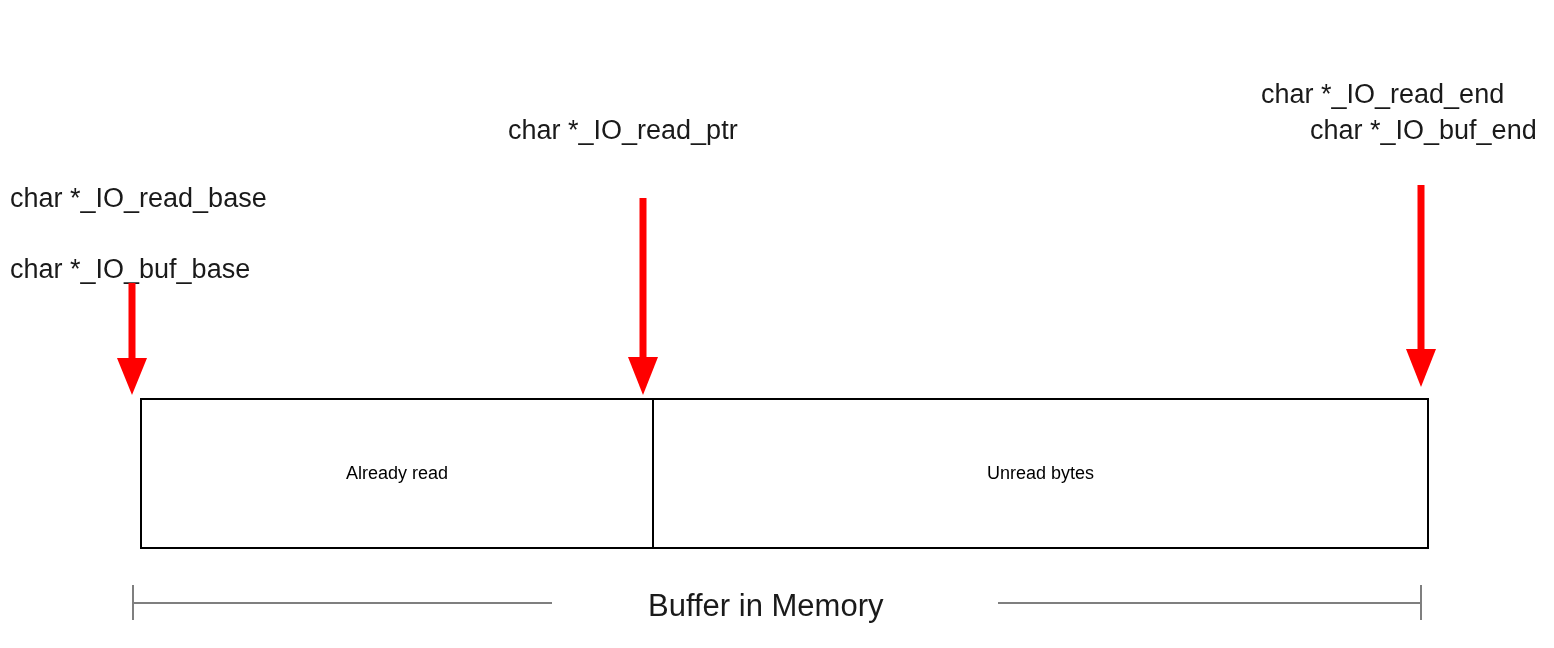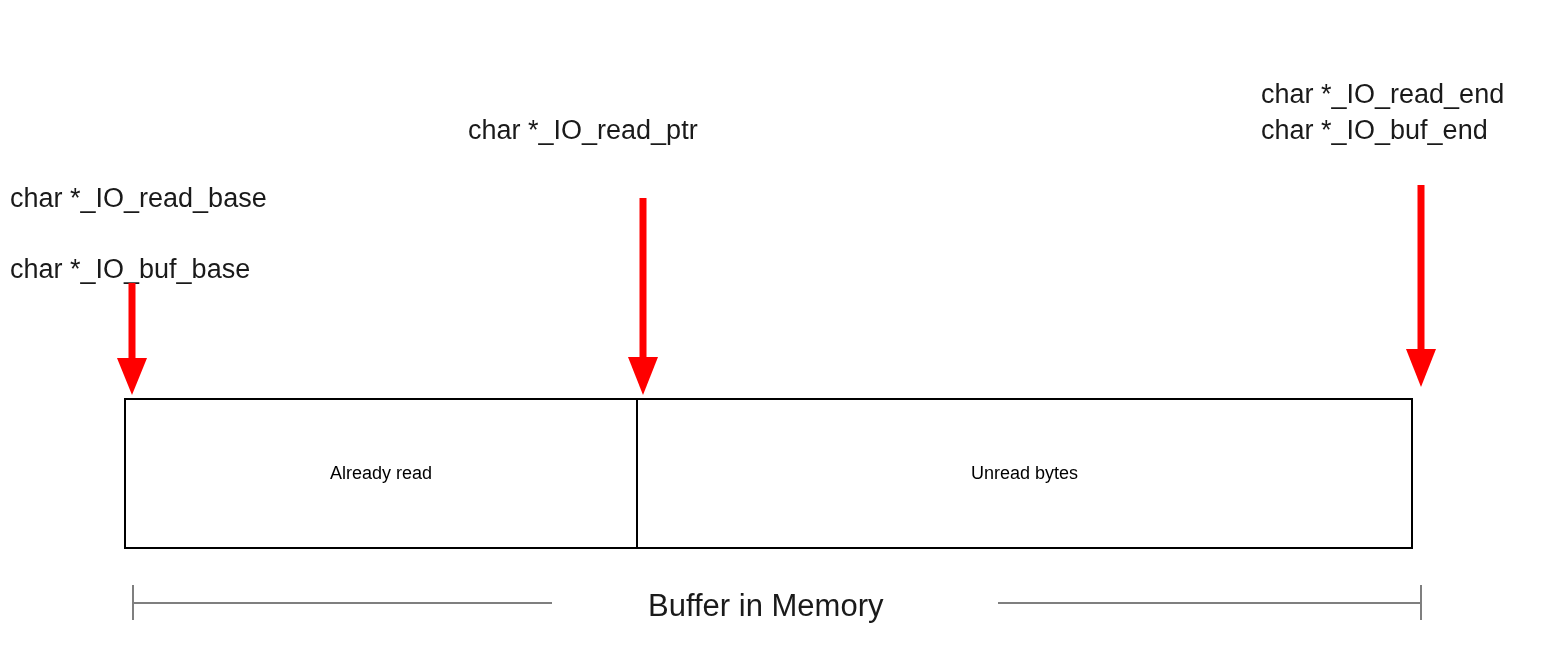--- a/index.html
+++ b/index.html
@@ -24,21 +24,21 @@
     line-height: 1;
     color: #1a1a1a;
     white-space: nowrap;
     font-weight: 400;
   }
   .arrow-svg {
     position: absolute;
   }
   .buffer-box {
     position: absolute;
-    left: 124px;
+    left: 140px;
     top: 398px;
     width: 1289px;
     height: 151px;
     border: 2px solid #000000;
     box-sizing: border-box;
     display: flex;
   }
   .segment {
     position: relative;
     height: 100%;
@@ -79,25 +79,25 @@
 </style>
 </head>
 <body>
 
 <div id="canvas">
 
   <div class="ptr-label" style="left:10px; top:151px;margin-top:34px;">char *_IO_read_base</div>
 
   <div class="ptr-label" style="left:10px; top:224px;margin-top:32px;">char *_IO_buf_base</div>
 
-  <div class="ptr-label" style="left:468px; top:117px;">char *_IO_read_ptr</div>
+  <div class="ptr-label" style="left:508px; top:117px;">char *_IO_read_ptr</div>
 
   <div class="ptr-label" style="left:1261px; top:54px;margin-top:27px;">char *_IO_read_end</div>
 
-  <div class="ptr-label" style="left:1261px; top:117px;">char *_IO_buf_end</div>
+  <div class="ptr-label" style="left:1310px; top:117px;">char *_IO_buf_end</div>
 
   <svg class="arrow-svg" style="left:115px; top:280px;" width="34" height="120" viewBox="0 0 34 120">
     <line x1="17" y1="3" x2="17" y2="82" stroke="#FF0000" stroke-width="7"></line>
     <polygon points="2,78 32,78 17,115" fill="#FF0000"></polygon>
   </svg>
 
   <svg class="arrow-svg" style="left:626px; top:195px;" width="34" height="205" viewBox="0 0 34 205">
     <line x1="17" y1="3" x2="17" y2="166" stroke="#FF0000" stroke-width="7"></line>
     <polygon points="2,162 32,162 17,200" fill="#FF0000"></polygon>
   </svg>

